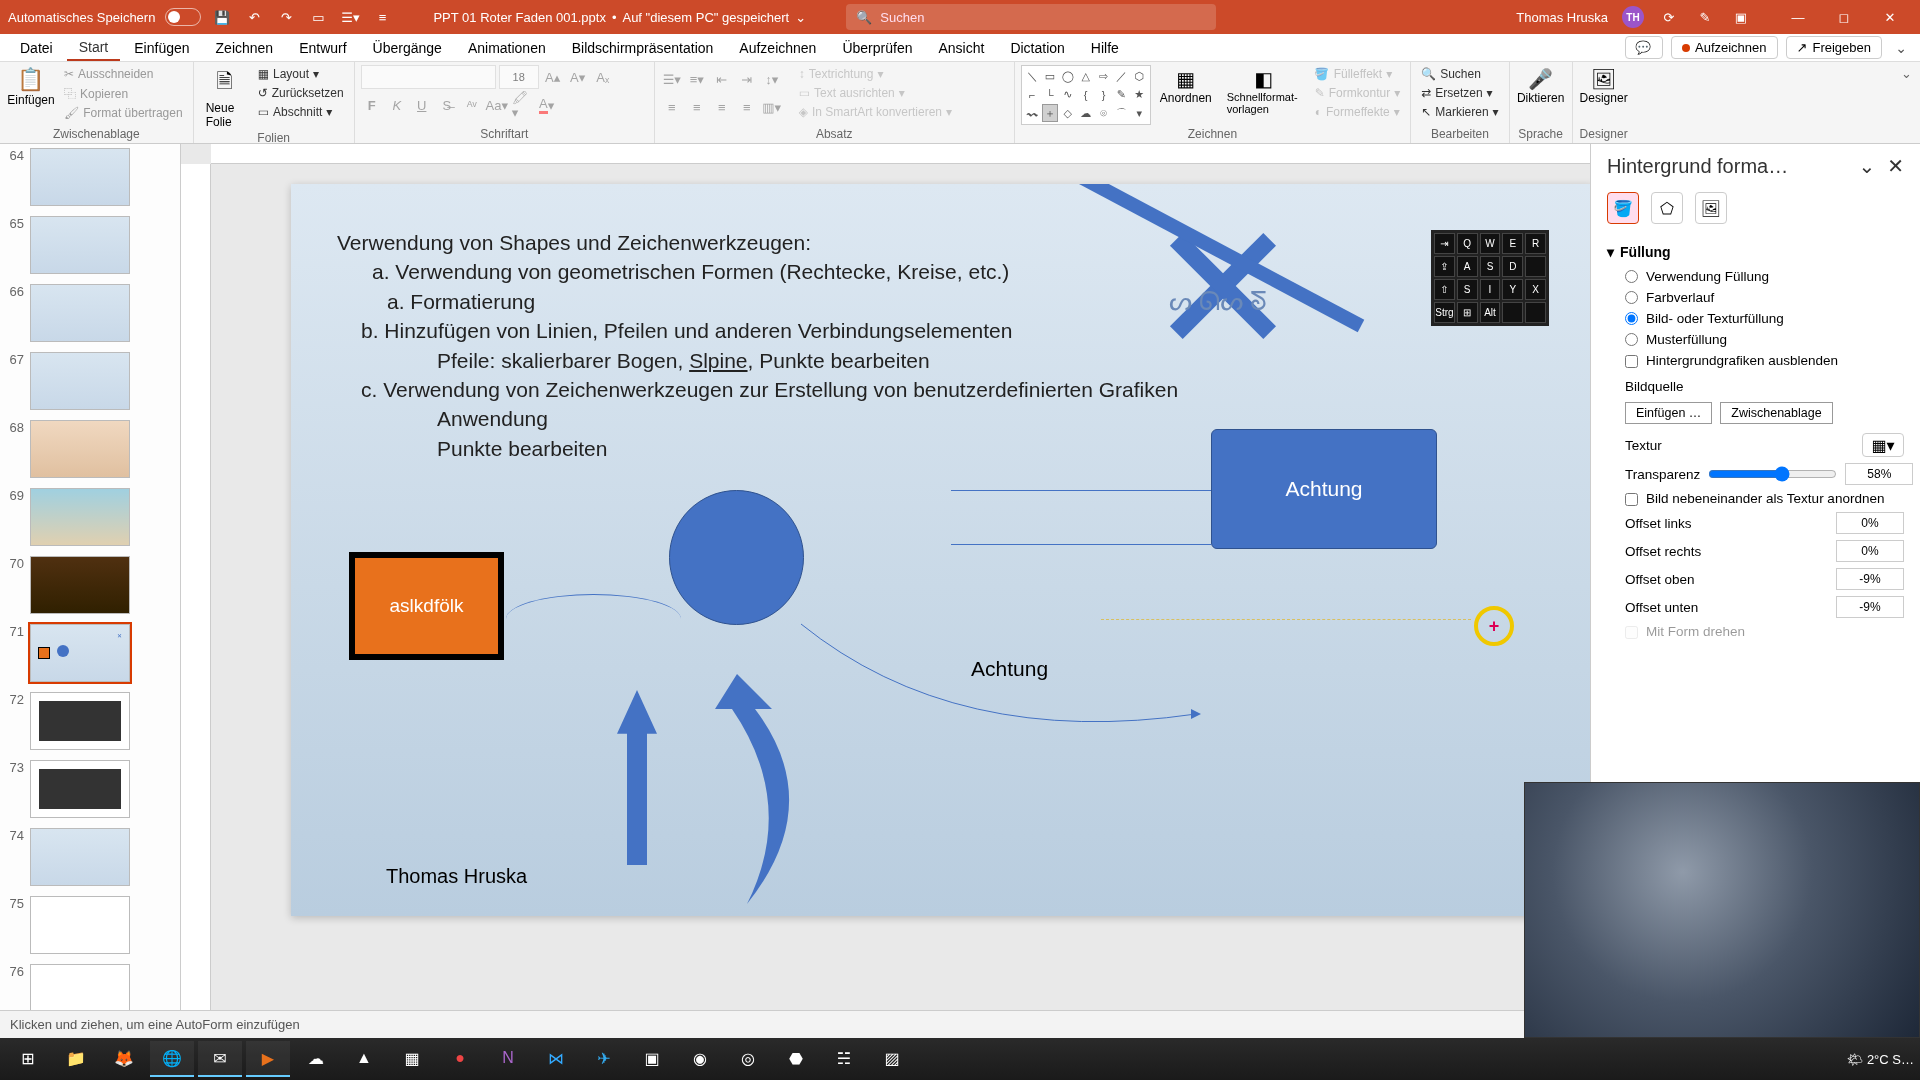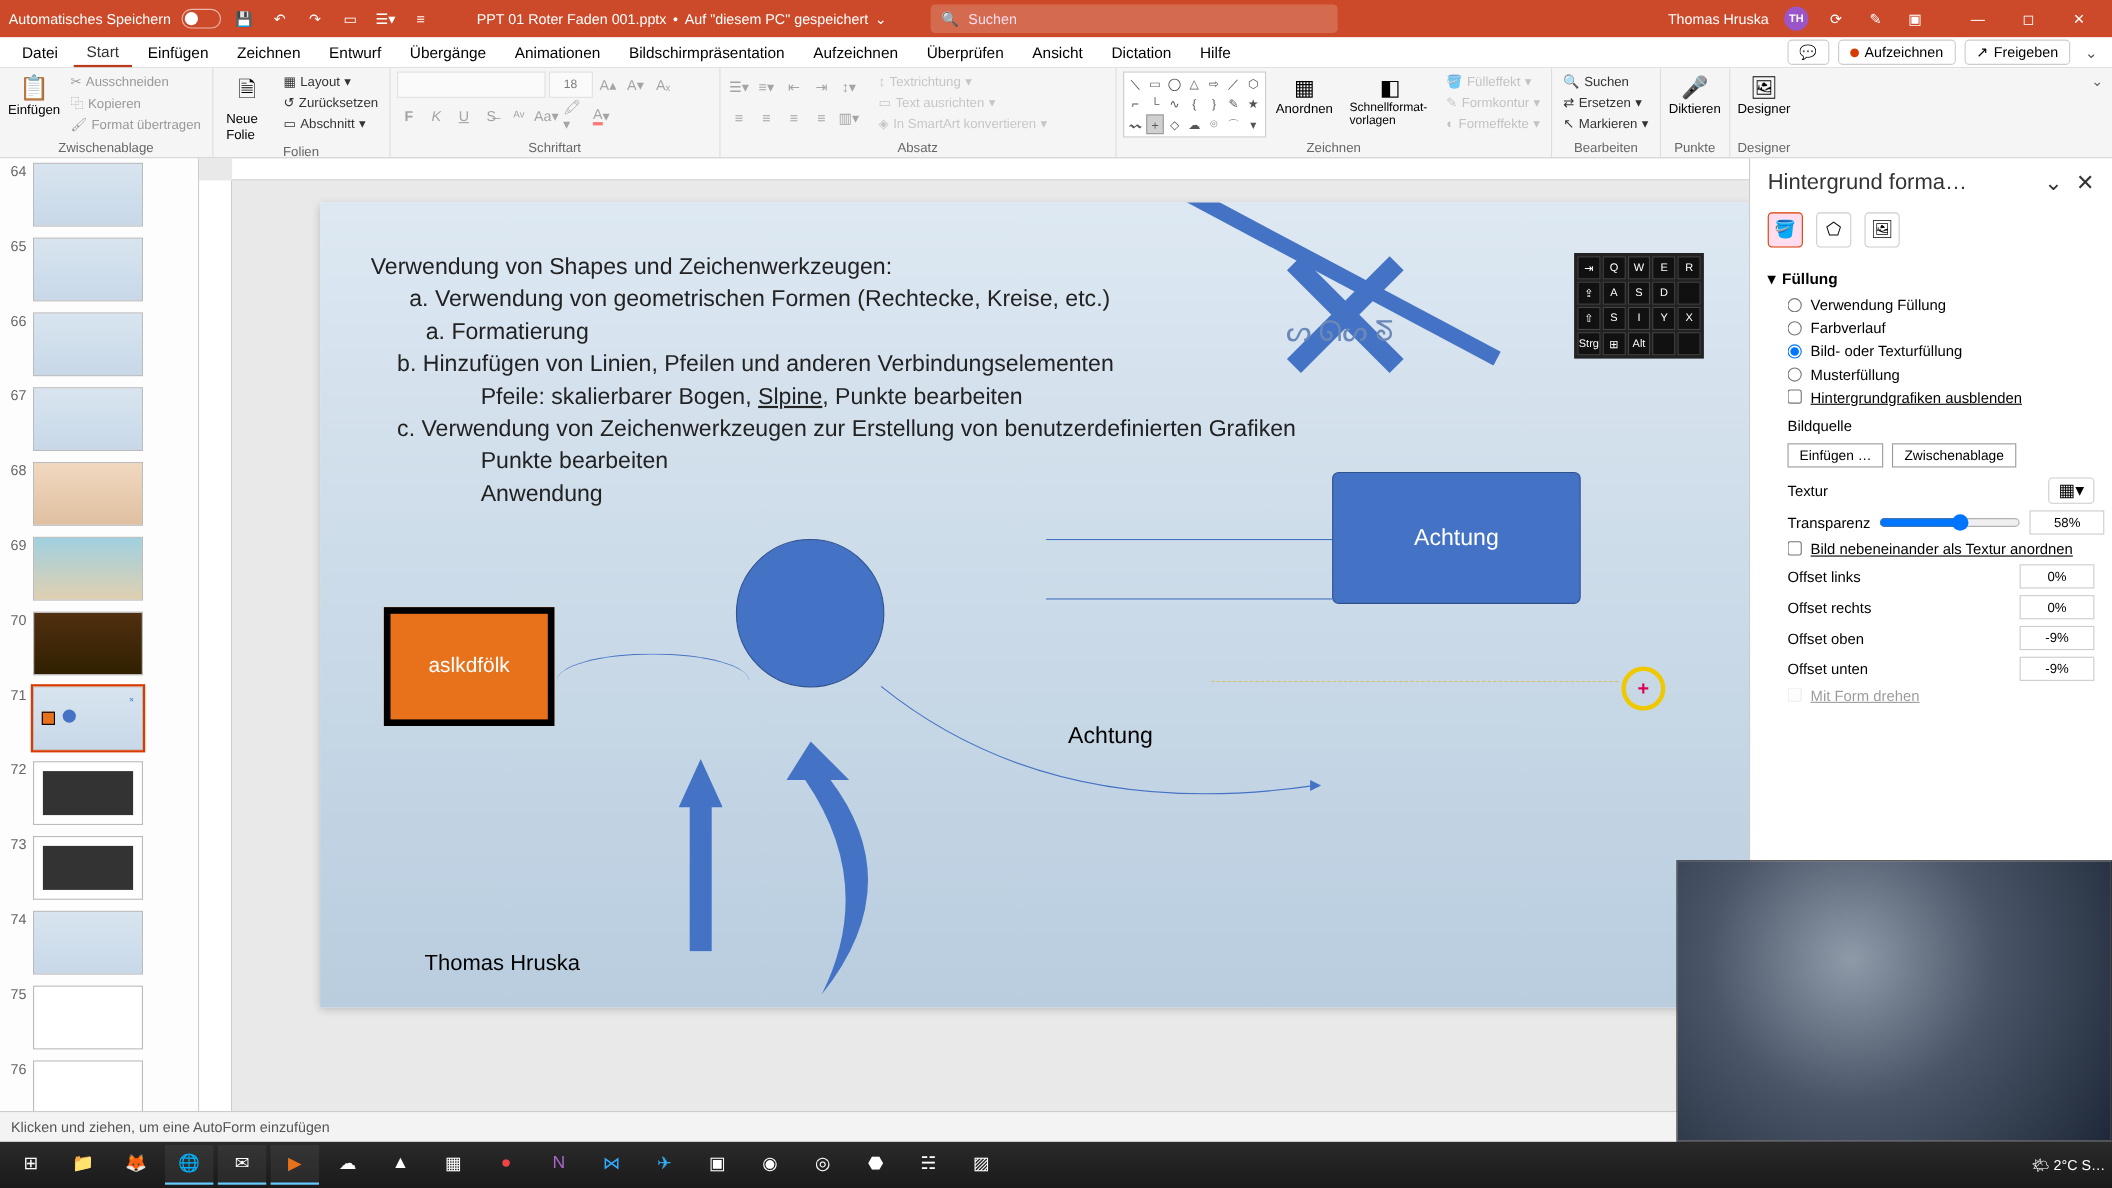--- a/index.html
+++ b/index.html
@@ -80,21 +80,21 @@
 .sp-iconbtn { width: 32px; height: 32px; border: 1px solid #ccc; border-radius: 4px; display: flex; align-items: center; justify-content: center; font-size: 16px; cursor: pointer; }
 .sp-iconbtn.active { border-color: #d83b01; color: #d83b01; background: #fde; }
 .sp-section { margin-top: 8px; }
 .sp-sec-hdr { font-weight: 600; padding: 6px 0; display: flex; align-items: center; gap: 6px; cursor: pointer; }
 .sp-radio { display: flex; align-items: center; gap: 8px; padding: 3px 0 3px 18px; font-size: 13.5px; }
 .sp-radio input { margin: 0; }
 .sp-field { display: flex; align-items: center; justify-content: space-between; padding: 3px 0 3px 18px; font-size: 13.5px; }
 .sp-input { width: 68px; height: 22px; border: 1px solid #ccc; font-size: 12px; text-align: center; }
 .sp-btns { display: flex; gap: 8px; margin: 6px 0 6px 18px; }
 .sp-btn { border: 1px solid #999; padding: 3px 10px; font-size: 12.5px; background: #fff; cursor: pointer; }
-.sp-check { display: flex; align-items: flex-start; gap: 8px; padding: 3px 0 3px 18px; font-size: 13.5px; text-decoration: underline; }
+.sp-check { display: flex; align-items: flex-end; gap: 8px; padding: 3px 0 3px 18px; font-size: 13.5px; }
 .sp-slider-row { display: flex; align-items: center; gap: 8px; padding: 3px 0 3px 18px; font-size: 13.5px; }
 .sp-slider { flex: 1; }
 
 .statusbar { height: 28px; background: #f3f3f3; border-top: 1px solid #ccc; display: flex; align-items: center; padding: 0 10px; font-size: 13px; color: #555; gap: 20px; }
 .sb-right { margin-left: auto; display: flex; gap: 18px; align-items: center; }
 
 .taskbar { height: 42px; background: linear-gradient(#2a2a2a, #1a1a1a); display: flex; align-items: center; padding: 0 6px; gap: 4px; }
 .task-btn { width: 44px; height: 36px; display: flex; align-items: center; justify-content: center; color: #fff; font-size: 16px; border-bottom: 2px solid transparent; cursor: pointer; }
 .task-btn.active { border-bottom-color: #6cf; background: rgba(255,255,255,0.06); }
 .task-right { margin-left: auto; color: #fff; font-size: 13px; display: flex; align-items: center; gap: 12px; }
@@ -323,21 +323,21 @@
     <div class="rg-label">Bearbeiten</div>
   </div>
 
   <div class="ribbon-group">
     <div class="rg-content">
       <div class="rg-btn rg-big">
           <span style="font-size:20px;color:#3a7">🎤</span>
           <span>Diktieren</span>
         </div>
     </div>
-    <div class="rg-label">Punkte</div>
+    <div class="rg-label">Sprache</div>
   </div>
 
   <div class="ribbon-group" style="border-right:none">
     <div class="rg-content">
       <div class="rg-btn rg-big">
           <span style="font-size:20px">🖼</span>
           <span>Designer</span>
         </div>
     </div>
     <div class="rg-label">Designer</div>
@@ -416,22 +416,22 @@
     <div class="ruler-v"></div>
     <div class="slide-view">
       <div class="slide">
         <div class="slide-text">
           <div>Verwendung von Shapes und Zeichenwerkzeugen:</div>
           <div class="ind1">a.    Verwendung von geometrischen Formen (Rechtecke, Kreise, etc.)</div>
           <div class="ind2" style="margin-left:50px">a.    Formatierung</div>
           <div style="margin-left:24px">b. Hinzufügen von Linien, Pfeilen und anderen Verbindungselementen</div>
           <div class="ind2b"><span>Pfeile: skalierbarer Bogen, </span><span class="underline">Slpine</span><span>, Punkte bearbeiten</span></div>
           <div style="margin-left:24px">c. Verwendung von Zeichenwerkzeugen zur Erstellung von benutzerdefinierten Grafiken</div>
+          <div class="ind2b">Anwendung</div>
           <div class="ind2b">Punkte bearbeiten</div>
-          <div class="ind2b">Anwendung</div>
         </div>
         <div class="big-x"></div>
         <div class="small-squig">ᔕ ᘏᔕ ᘕ</div>
         <div class="keyboard-img">
           <span class="kb-key">⇥</span>
             <span class="kb-key">Q</span>
             <span class="kb-key">W</span>
             <span class="kb-key">E</span>
             <span class="kb-key">R</span>
           <span class="kb-key">⇪</span>

